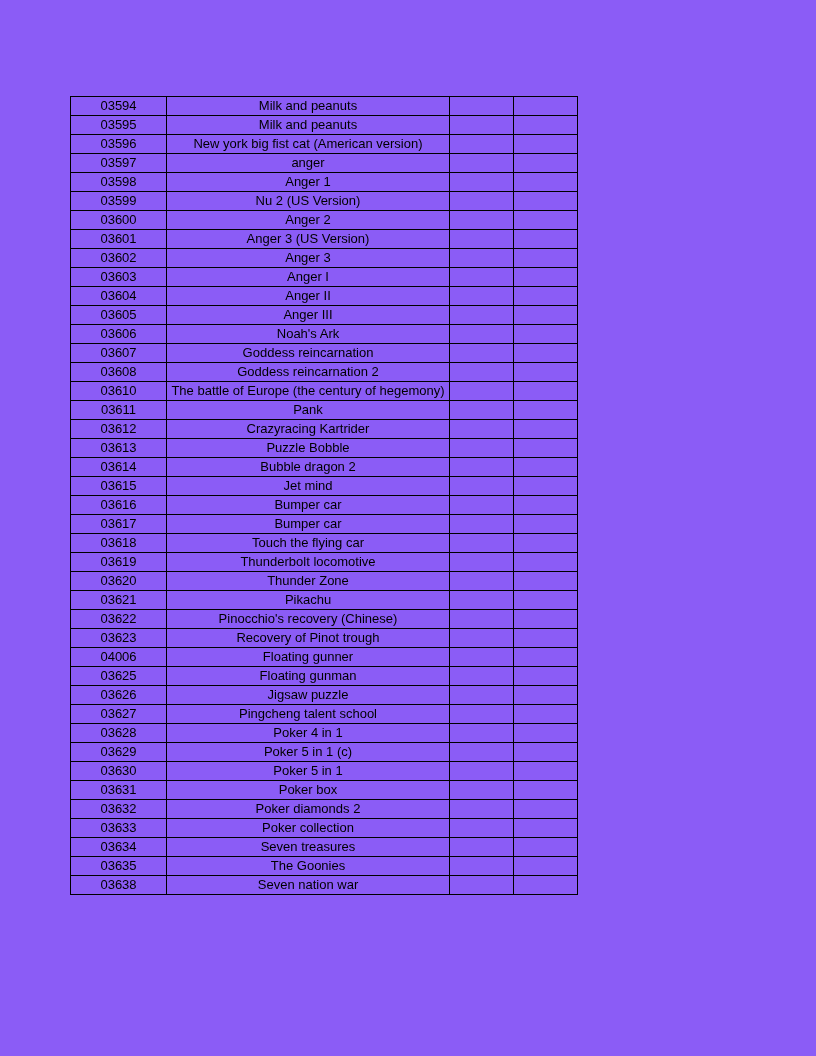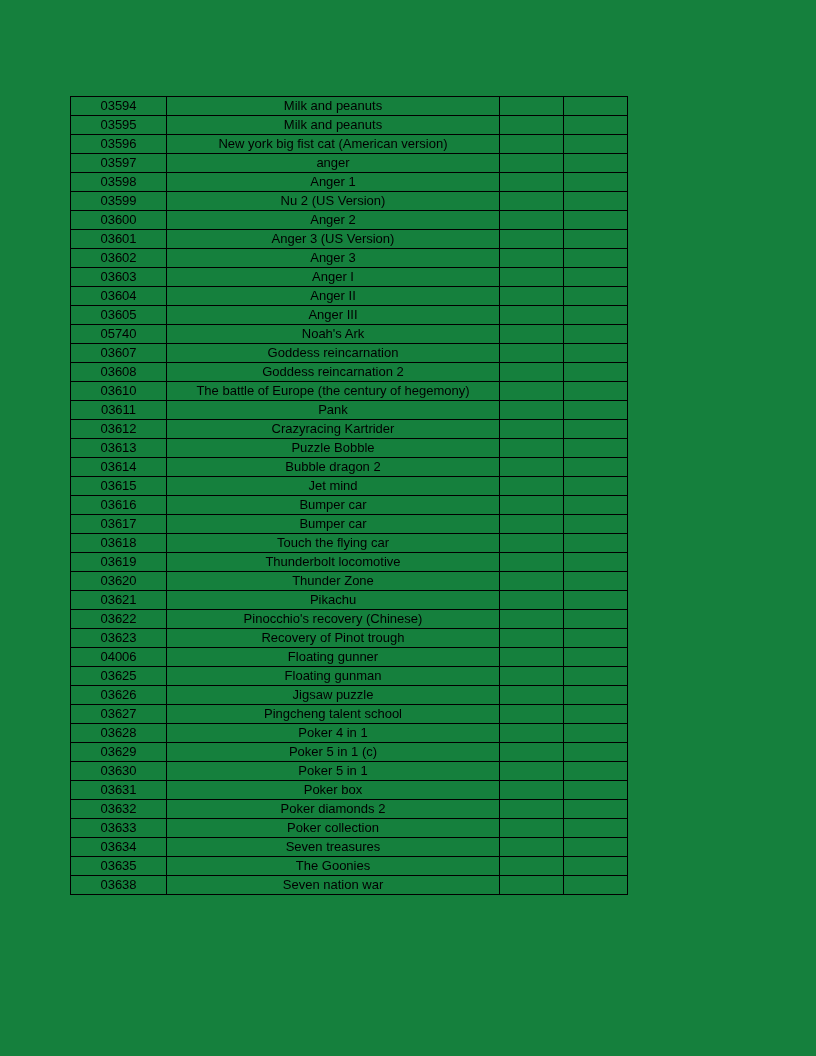--- a/index.html
+++ b/index.html
@@ -6,21 +6,21 @@
   html, body {
     width: 816px;
     height: 1056px;
     background: #ffffff;
     font-family: "Liberation Sans", "DejaVu Sans", sans-serif;
   }
   .page {
     position: relative;
     width: 816px;
     height: 1056px;
-    background: #15803d;
+    background: #8b5cf6;
     overflow: hidden;
   }
   table.data-table {
     position: absolute;
     left: 70px;
     top: 96px;
     border-collapse: collapse;
     table-layout: fixed;
     width: 507px;
   }
@@ -30,21 +30,21 @@
     font-size: 13px;
     line-height: 18px;
     color: #000000;
     text-align: center;
     vertical-align: middle;
     white-space: nowrap;
     overflow: hidden;
     padding: 0 1px;
   }
   .col-id    { width: 96px;  }
-  .col-title { width: 333px; }
+  .col-title { width: 283px; }
   .col-empty { width: 64px;  }
 </style>
 </head>
 <body>
 
 <div class="page">
   <table class="data-table">
     <colgroup>
       <col class="col-id">
       <col class="col-title">
@@ -118,21 +118,21 @@
           <td class="col-empty"></td>
           <td class="col-empty"></td>
         </tr>
         <tr>
           <td class="col-id">03605</td>
           <td class="col-title">Anger III</td>
           <td class="col-empty"></td>
           <td class="col-empty"></td>
         </tr>
         <tr>
-          <td class="col-id">05740</td>
+          <td class="col-id">03606</td>
           <td class="col-title">Noah's Ark</td>
           <td class="col-empty"></td>
           <td class="col-empty"></td>
         </tr>
         <tr>
           <td class="col-id">03607</td>
           <td class="col-title">Goddess reincarnation</td>
           <td class="col-empty"></td>
           <td class="col-empty"></td>
         </tr>

